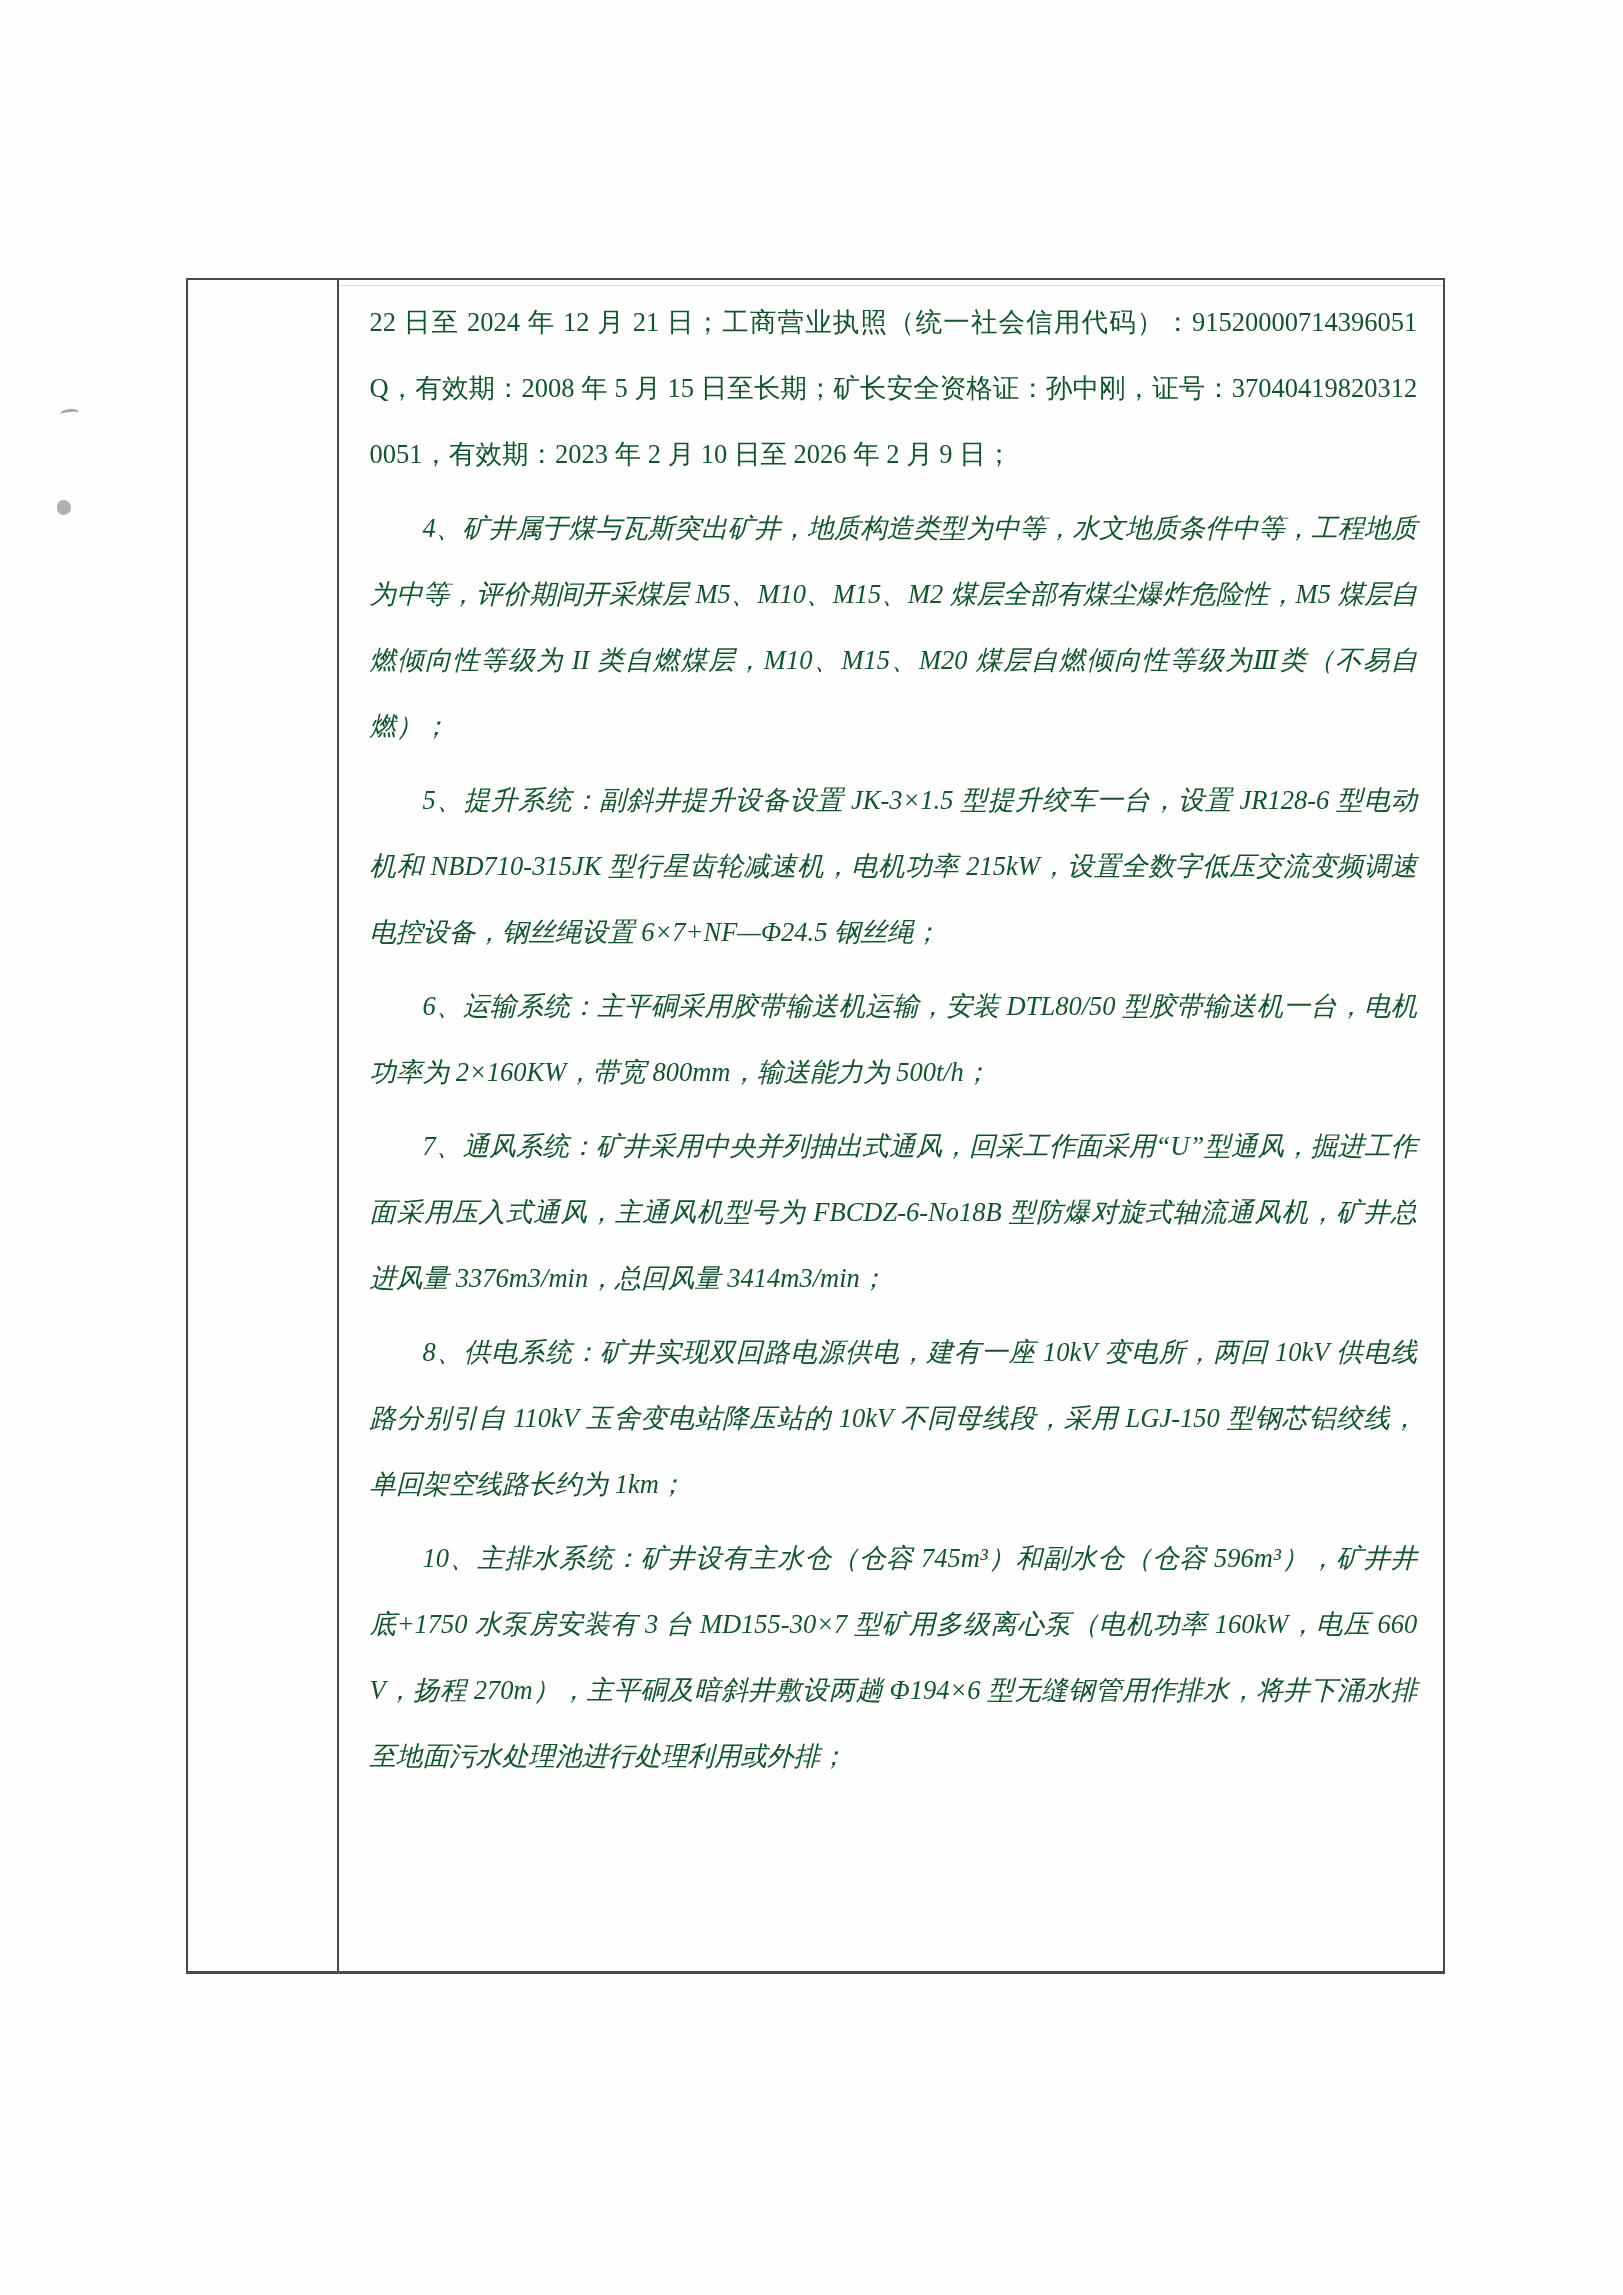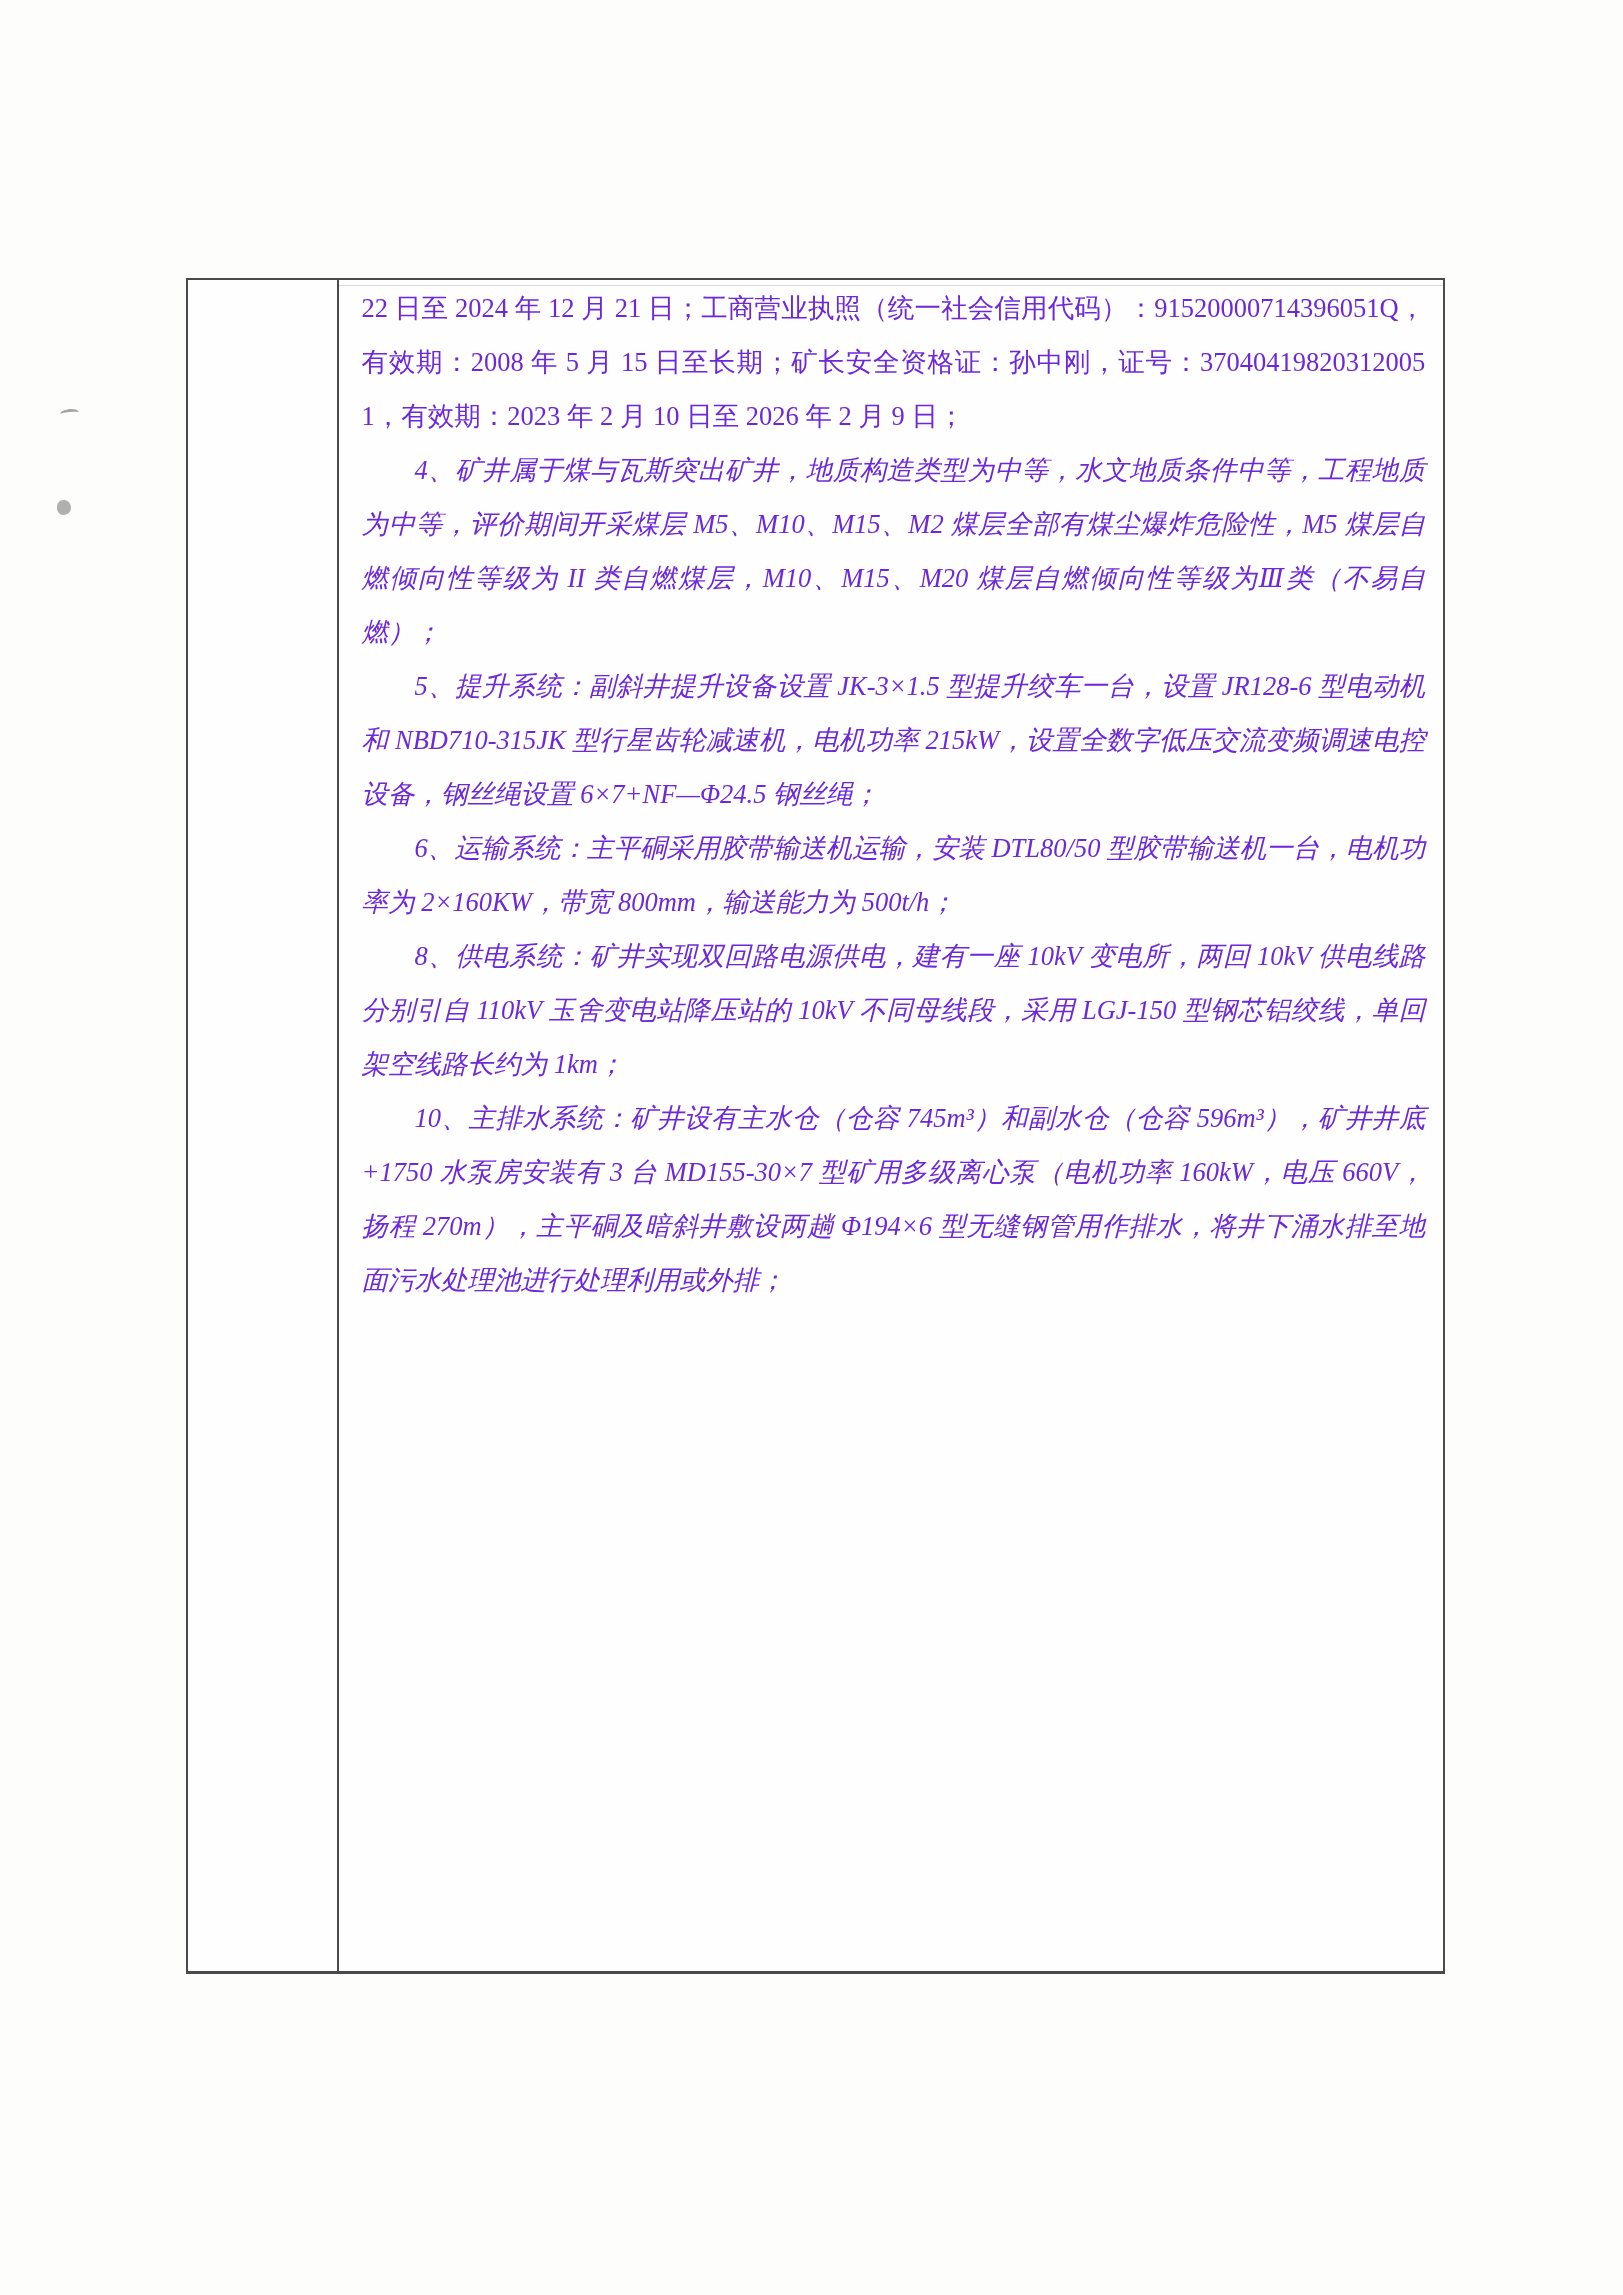--- a/index.html
+++ b/index.html
@@ -65,24 +65,24 @@
   .ghost-line {
     position: absolute;
     top: 5.4px;
     left: 0;
     right: 0;
     height: 1px;
     background: #cfcfcf;
     opacity: 0.8;
   }
   .para {
-    margin: 0;
+    margin: 8px;
     font-size: 26.5px;
-    line-height: 54px;
-    color: #6d28d9;
+    line-height: 66px;
+    color: #14532d;
     text-align: justify;
     text-justify: inter-character;
     word-break: break-all;
   }
   .para.indent {
     text-indent: 2em;
     font-style: italic;
   }
 </style>
 </head>
@@ -100,20 +100,21 @@
       <div class="ghost-line"></div>
 
       <p class="para">22 日至 2024 年 12 月 21 日；工商营业执照（统一社会信用代码）：91520000714396051Q，有效期：2008 年 5 月 15 日至长期；矿长安全资格证：孙中刚，证号：370404198203120051，有效期：2023 年 2 月 10 日至 2026 年 2 月 9 日；</p>
 
       <p class="para indent">4、矿井属于煤与瓦斯突出矿井，地质构造类型为中等，水文地质条件中等，工程地质为中等，评价期间开采煤层 M5、M10、M15、M2 煤层全部有煤尘爆炸危险性，M5 煤层自燃倾向性等级为 II 类自燃煤层，M10、M15、M20 煤层自燃倾向性等级为Ⅲ类（不易自燃）；</p>
 
       <p class="para indent">5、提升系统：副斜井提升设备设置 JK-3×1.5 型提升绞车一台，设置 JR128-6 型电动机和 NBD710-315JK 型行星齿轮减速机，电机功率 215kW，设置全数字低压交流变频调速电控设备，钢丝绳设置 6×7+NF—Φ24.5 钢丝绳；</p>
 
       <p class="para indent">6、运输系统：主平硐采用胶带输送机运输，安装 DTL80/50 型胶带输送机一台，电机功率为 2×160KW，带宽 800mm，输送能力为 500t/h；</p>
 
+      <p class="para indent">7、通风系统：矿井采用中央并列抽出式通风，回采工作面采用“U”型通风，掘进工作面采用压入式通风，主通风机型号为 FBCDZ-6-No18B 型防爆对旋式轴流通风机，矿井总进风量 3376m3/min，总回风量 3414m3/min；</p>
 
 
       <p class="para indent">8、供电系统：矿井实现双回路电源供电，建有一座 10kV 变电所，两回 10kV 供电线路分别引自 110kV 玉舍变电站降压站的 10kV 不同母线段，采用 LGJ-150 型钢芯铝绞线，单回架空线路长约为 1km；</p>
 
       <p class="para indent">10、主排水系统：矿井设有主水仓（仓容 745m³）和副水仓（仓容 596m³），矿井井底+1750 水泵房安装有 3 台 MD155-30×7 型矿用多级离心泵（电机功率 160kW，电压 660V，扬程 270m），主平硐及暗斜井敷设两趟 Φ194×6 型无缝钢管用作排水，将井下涌水排至地面污水处理池进行处理利用或外排；</p>
     </div>
   </div>
 
 </div>
 

